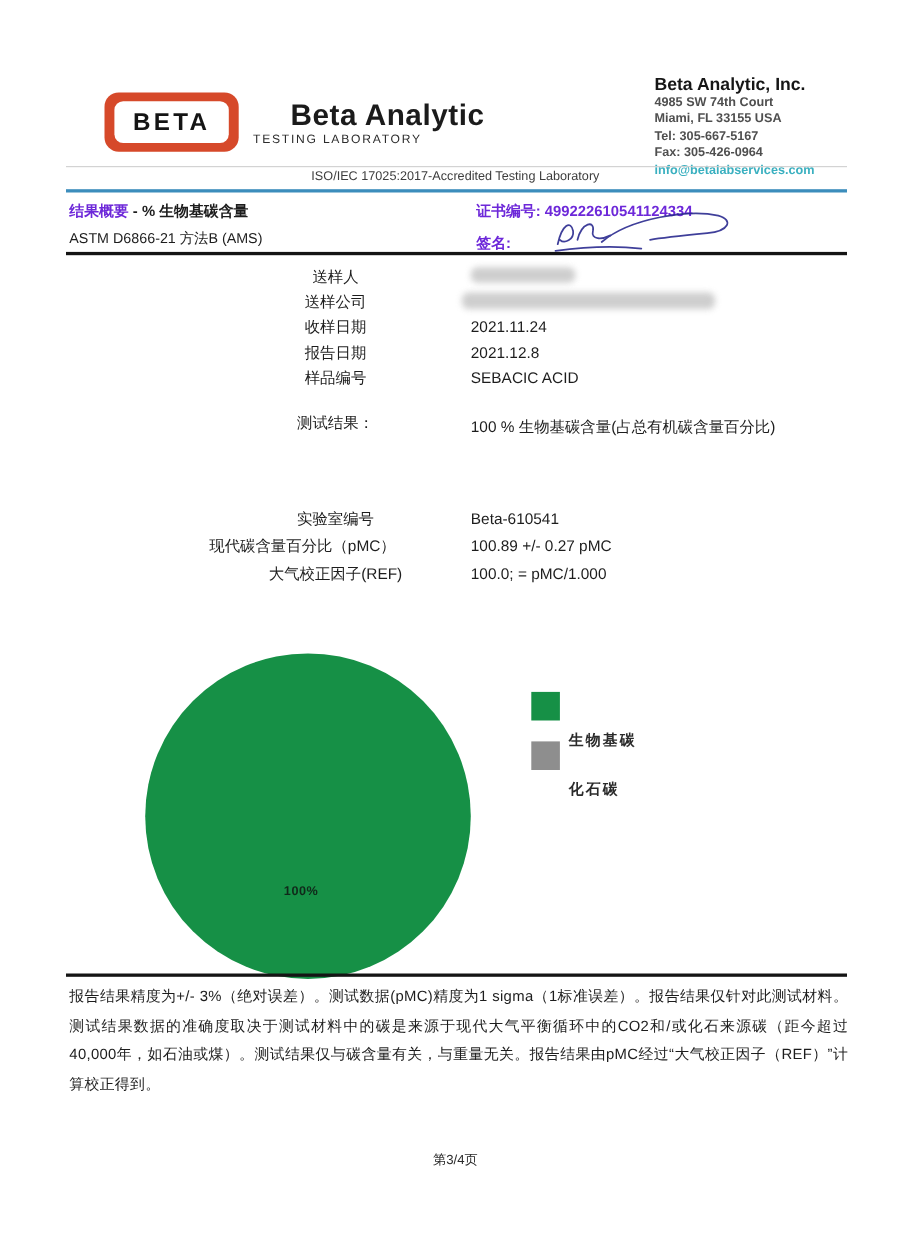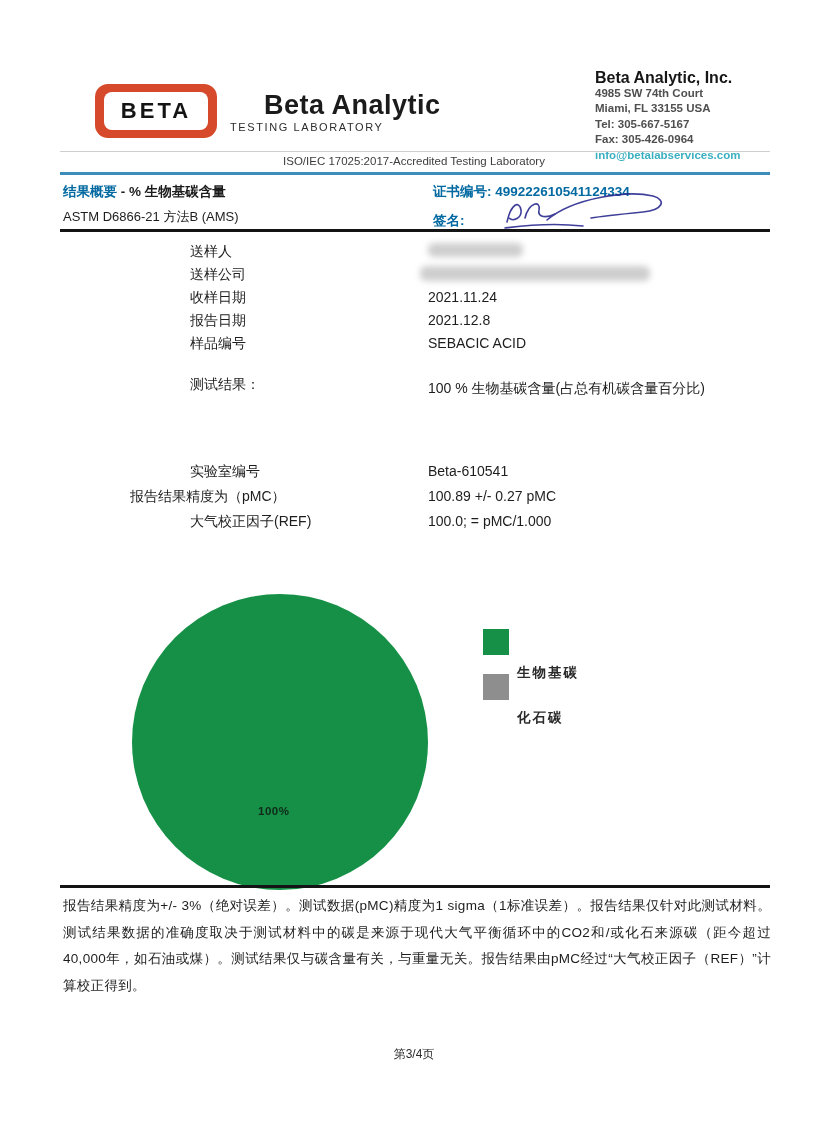--- a/index.html
+++ b/index.html
@@ -23,28 +23,28 @@
   .rule { position:absolute; left:60px; width:710px; }
   .rule-gray { top:151px; height:1px; background:#cfcfcf; }
   .rule-blue { top:172px; height:3px; background:#3c8dbc; }
   .rule-black-1 { top:229px; height:2.5px; background:#141414; }
   .rule-black-2 { top:885px; height:2.5px; background:#141414; }
 
   .iso-line { position:absolute; left:0; top:155px; width:828px; text-align:center; font-size:11.5px; color:#3d3d3d; }
 
   
   .summary-title { position:absolute; left:63px; top:183px; font-size:13.5px; font-weight:bold; }
-  .navy { color:#0369a1; }
+  .navy { color:#6d28d9; }
   .summary-method { position:absolute; left:63px; top:208px; font-size:13px; color:#1d1d1d; }
   .cert-line { position:absolute; left:433px; top:183px; font-size:13.5px; font-weight:bold; }
   .sign-label { position:absolute; left:433px; top:212px; font-size:13.5px; font-weight:bold; }
   .signature { position:absolute; left:495px; top:188px; }
 
   
-  .frow-label { position:absolute; width:230px; left:190px; text-align:left; font-size:14px; color:#1d1d1d; }
+  .frow-label { position:absolute; width:230px; left:190px; text-align:center; font-size:14px; color:#1d1d1d; }
   .frow-value { position:absolute; left:428px; font-size:14px; color:#1d1d1d; }
   .redact { position:absolute; background:#c2c2c2; border-radius:6px; filter:blur(3px); opacity:.8; }
 
   
   .pie { position:absolute; left:132px; top:594px; width:296px; height:296px; border-radius:50%; }
   .pie-label { position:absolute; left:258px; top:805px; font-size:11.5px; color:#10291a; font-weight:bold; letter-spacing:0.5px; }
   .legend-swatch { position:absolute; width:26px; height:26px; }
   .legend-text { position:absolute; font-size:13.5px; font-weight:bold; color:#2a2a2a; letter-spacing:2px;margin-top:28px; }
 
   
@@ -107,21 +107,21 @@
 
   <div class="frow-label" style="top:335px">样品编号</div>
   <div class="frow-value" style="top:335px">SEBACIC ACID</div>
 
   <div class="frow-label" style="top:376px">测试结果：</div>
   <div class="frow-value" style="top:376px; width:318px; line-height:25px;">100 % 生物基碳含量(占总有机碳含量百分比)</div>
 
   <div class="frow-label" style="top:463px">实验室编号</div>
   <div class="frow-value" style="top:463px">Beta-610541</div>
 
-  <div class="frow-label" style="top:488px; width:290px; left:130px;">报告结果精度为（pMC）</div>
+  <div class="frow-label" style="top:488px; width:290px; left:130px;">现代碳含量百分比（pMC）</div>
   <div class="frow-value" style="top:488px">100.89 +/- 0.27 pMC</div>
 
   <div class="frow-label" style="top:513px">大气校正因子(REF)</div>
   <div class="frow-value" style="top:513px">100.0; = pMC/1.000</div>
 
   <div class="pie" style="background: rgb(22, 144, 70);"></div>
   <div class="pie-label">100%</div>
 
   <div class="legend-swatch" style="left: 483px; top: 629px; background: rgb(22, 144, 70);"></div>
   <div class="legend-text" style="left:517px; top:636px;">生物基碳</div>

